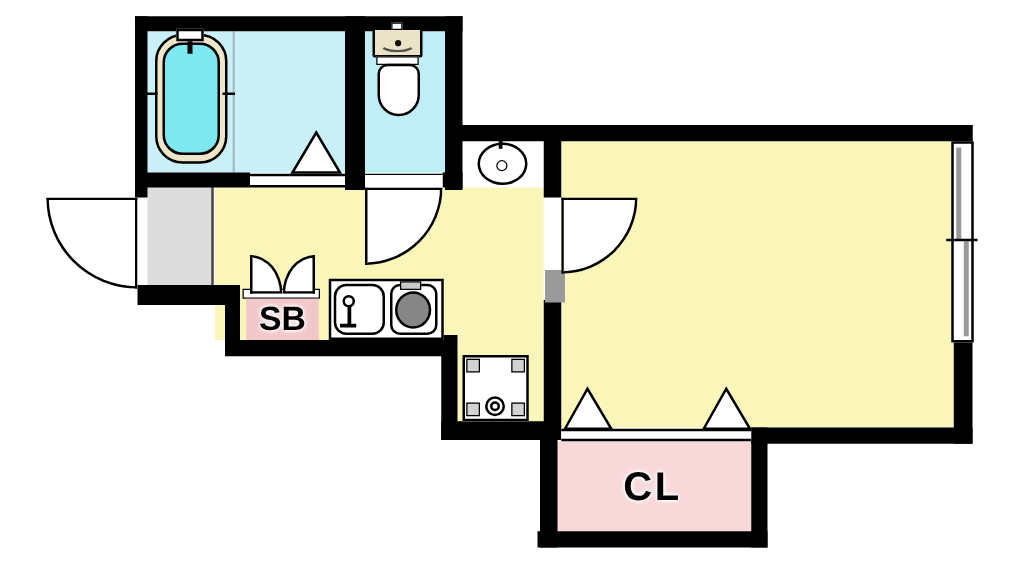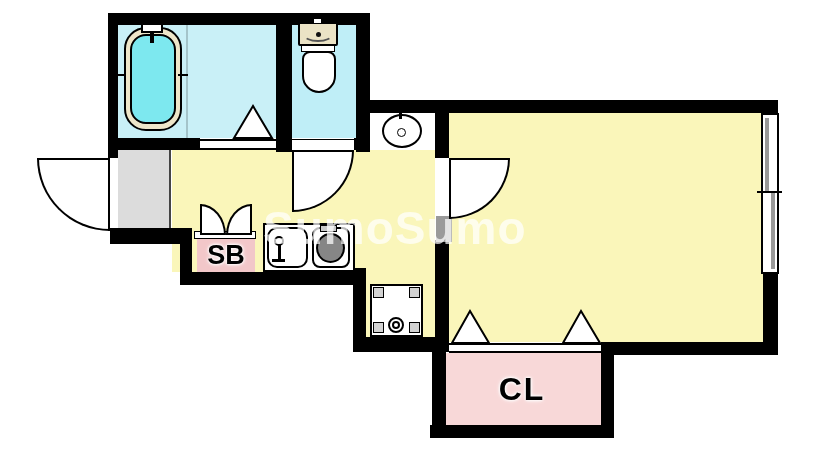--- a/index.html
+++ b/index.html
@@ -114,15 +114,14 @@
   <div class="abs fix" style="left:197px;top:239px;width:58px;height:33px;background:#f2c7c9;"></div>
 
   <svg class="overlay" width="814" height="451" viewBox="0 0 814 451">
     <polygon points="234,138 253,106 272,138" fill="#ffffff" stroke="#000000" stroke-width="2"></polygon>
     <polygon points="452,343 470,311 489,343" fill="#ffffff" stroke="#000000" stroke-width="2"></polygon>
     <polygon points="563,343 581,311 600,343" fill="#ffffff" stroke="#000000" stroke-width="2"></polygon>
   </svg>
 
   <div class="abs lbl" style="left:197px;top:239px;width:58px;height:33px;font-size:27px;font-weight:600;z-index:6;">SB</div>
   <div class="abs lbl" style="left:455px;top:368px;width:134px;height:42px;font-size:32px;font-weight:600;letter-spacing:2px;">CL</div>
-  <div class="abs" id="watermark" style="left:263px;top:201px;">SumoSumo</div>
 
 </div>
 
 </body></html>

